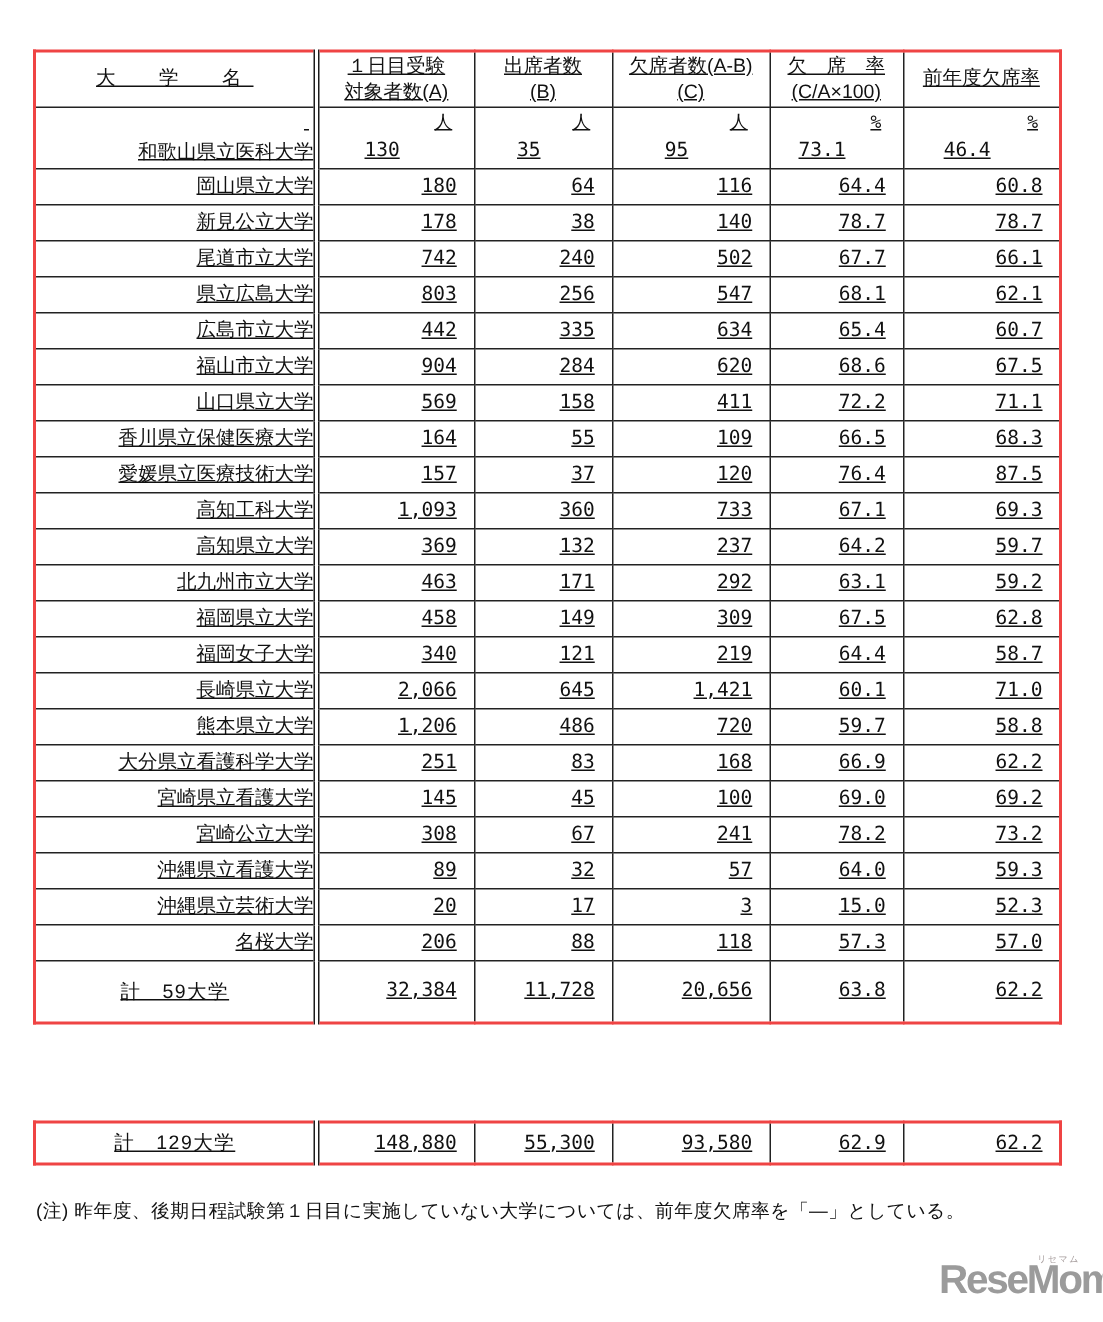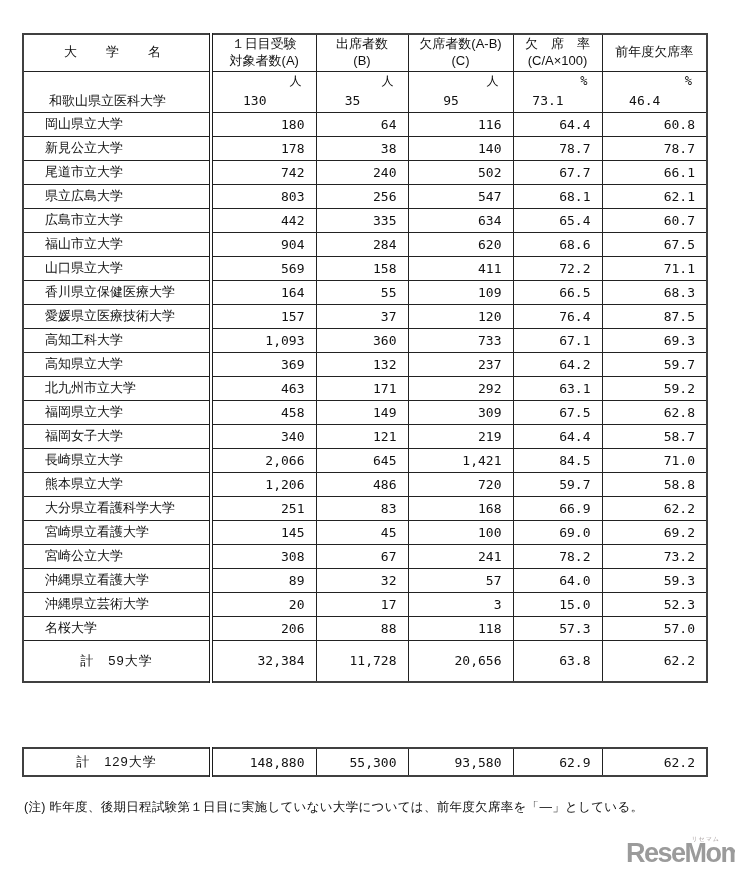--- a/index.html
+++ b/index.html
@@ -16,21 +16,21 @@
   
   table.data {
     border-collapse: collapse;
     table-layout: fixed;
     position: absolute;
     width: 684px;
     left: 22px;
     background: #fff;
   }
   table.data, table.data th, table.data td { border: 1px solid #222; }
-  table.data { border: 2px solid #404040; }
+  table.data { border: 2px solid #ef4444; text-decoration: underline; }
 
   #main-table { top: 33px; }
   #summary-table { top: 747px; }
 
   thead tr { height: 37px; }
   thead th {
     font-weight: normal;
     font-size: 13px;
     text-align: center;
     vertical-align: middle;
@@ -44,21 +44,21 @@
 
   
   .name-col { border-right: 4px double #1c1c1c !important; }
 
   tbody tr.row { height: 24px; }
   tbody tr.first { height: 41px; }
   tbody tr.total { height: 42px; }
   #summary-table tbody tr { height: 28px; }
 
   td { font-size: 13px; padding: 0; vertical-align: middle; }
-  td.name { text-align: left; padding-left: 21px; }
+  td.name { text-align: right; padding-left: 0; }
   td.num {
     text-align: right;
     padding-right: 11px;
     font-family: "DejaVu Sans Mono", "Liberation Mono", monospace;
     font-size: 13px;
   }
   td.total-label { text-align: center; letter-spacing: 1px; }
 
   
   td .unit {
@@ -279,21 +279,21 @@
         <td class="num">121</td>
         <td class="num">219</td>
         <td class="num">64.4</td>
         <td class="num">58.7</td>
       </tr>
       <tr class="row">
         <td class="name name-col">長崎県立大学</td>
         <td class="num">2,066</td>
         <td class="num">645</td>
         <td class="num">1,421</td>
-        <td class="num">84.5</td>
+        <td class="num">60.1</td>
         <td class="num">71.0</td>
       </tr>
       <tr class="row">
         <td class="name name-col">熊本県立大学</td>
         <td class="num">1,206</td>
         <td class="num">486</td>
         <td class="num">720</td>
         <td class="num">59.7</td>
         <td class="num">58.8</td>
       </tr>

